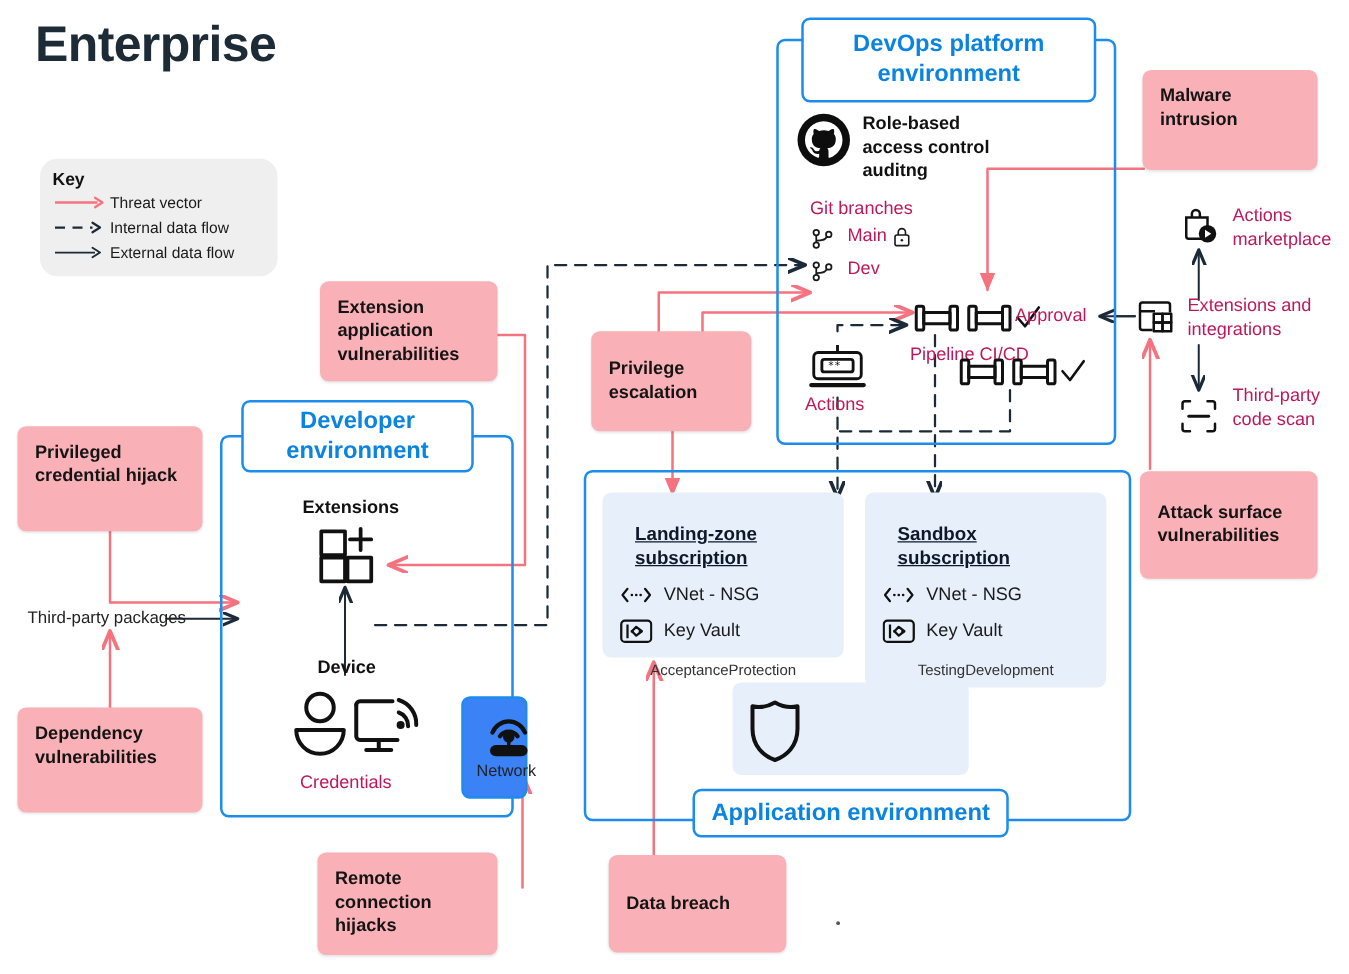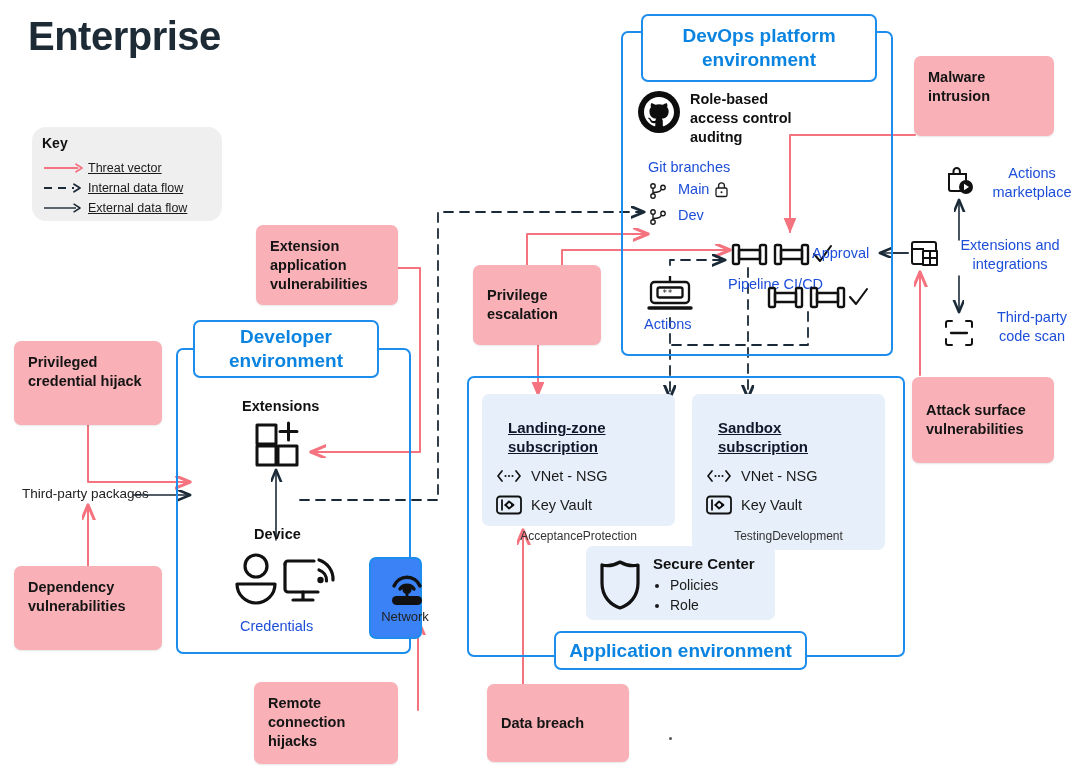--- a/index.html
+++ b/index.html
@@ -18,21 +18,21 @@
     font-size:40px;line-height:48px;font-weight:700;color:#1c2b36;
     letter-spacing:-0.5px;
   }
 
   
   #legend{
     left:32px;top:127px;width:190px;height:94px;
     background:#efefef;border-radius:14px;padding:8px 10px;
   }
   #legend .legend-title{font-size:14px;font-weight:700;color:#111;margin-bottom:4px;}
-  #legend .legend-row{display:flex;align-items:flex-end;height:20px;text-decoration:underline;}
+  #legend .legend-row{display:flex;align-items:flex-start;height:20px;}
   #legend .legend-glyph{width:46px;flex:0 0 46px;height:14px;position:relative;}
   #legend .legend-label{font-size:12.5px;color:#1a1a1a;}
 
   
   .env-box{border:2px solid #1c8ced;border-radius:7px;background:transparent;}
   
   .env-pill{
     border:2px solid #1c8ced;border-radius:7px;background:#ffffff;
     color:#0a84e0;font-size:19px;font-weight:700;line-height:24px;
     display:flex;align-items:center;justify-content:center;text-align:center;
@@ -47,21 +47,21 @@
   }
 
   
   .card{background:#e7f0fa;border-radius:7px;padding:12px 14px;}
   .card h4{margin:12px;font-size:15px;font-weight:700;line-height:19px;color:#0f172a;text-decoration:underline;}
   .card .rowline{display:flex;align-items:center;gap:9px;margin-top:11px;}
   .card .rowline .tx{font-size:14.5px;color:#1a1a1a;}
   .card .footrow{display:flex;justify-content:center;margin-top:14px;}
   .card .footrow span{font-size:12px;color:#333;}
 
-  .plain-label{font-size:14.5px;color:#1d4ed8;text-align:center;}
+  .plain-label{font-size:14.5px;color:#be185d;}
   .bold-label{font-size:14.5px;color:#111;font-weight:700;}
   .small-label{font-size:12.5px;color:#222;}
 
   .icon-svg{display:block;}
   .dot-artifact{width:3px;height:3px;background:#555;border-radius:50%;}
 </style>
 </head>
 <body>
 
 <svg id="svg-layer" viewBox="0 0 1079 779">
@@ -397,27 +397,20 @@
   </div>
 </div>
 
 <div class="abs card" style="left:586px;top:546px;width:189px;height:74px;padding:9px 12px;">
   <div style="display:flex;align-items:flex-start;gap:11px;">
     <span style="margin-top:4px;">
       <svg width="44" height="52" viewBox="0 0 44 52" class="icon-svg" fill="none" stroke="#111" stroke-width="3.2" stroke-linejoin="round">
         <path d="M22 3 C15 7 8 7 4 6 V24 C4 38 13 46 22 49 C31 46 40 38 40 24 V6 C36 7 29 7 22 3 z"></path>
       </svg>
     </span>
-    <div>
-      <div style="font-size:15px;font-weight:700;color:#121212;">Secure Center</div>
-      <ul style="margin:3px 0 0 0;padding-left:17px;font-size:14px;line-height:20px;color:#1a1a1a;">
-        <li>Policies</li>
-        <li>Role</li>
-      </ul>
-    </div>
   </div>
 </div>
 
 <div class="abs threat" style="left:256px;top:225px;width:142px;height:80px;">
   <span>Extension application vulnerabilities</span>
 </div>
 
 <div class="abs threat" style="left:14px;top:341px;width:148px;height:84px;">
   <span>Privileged credential hijack</span>
 </div>

